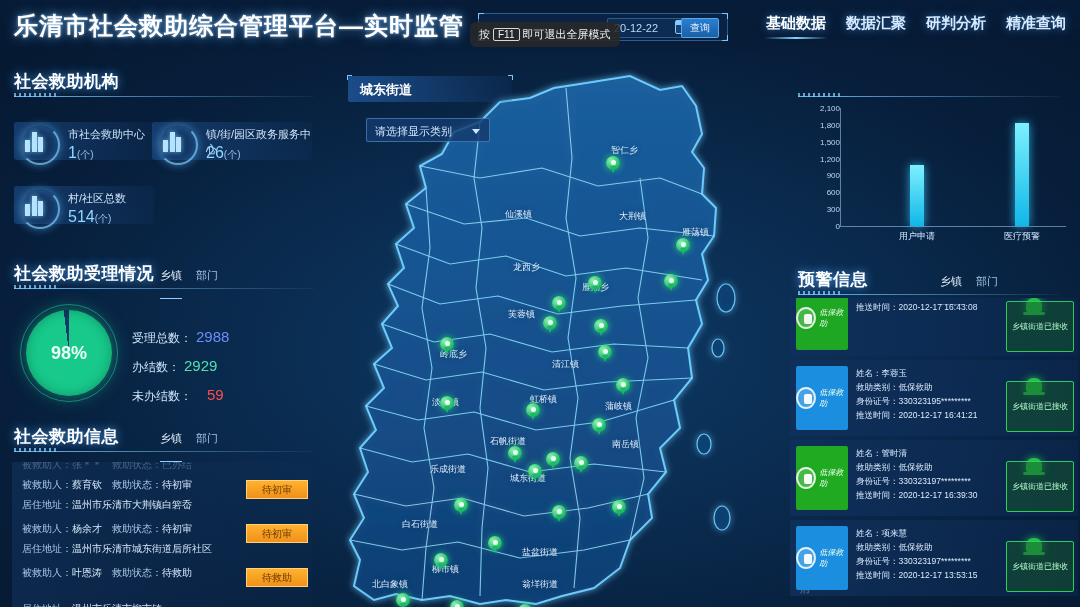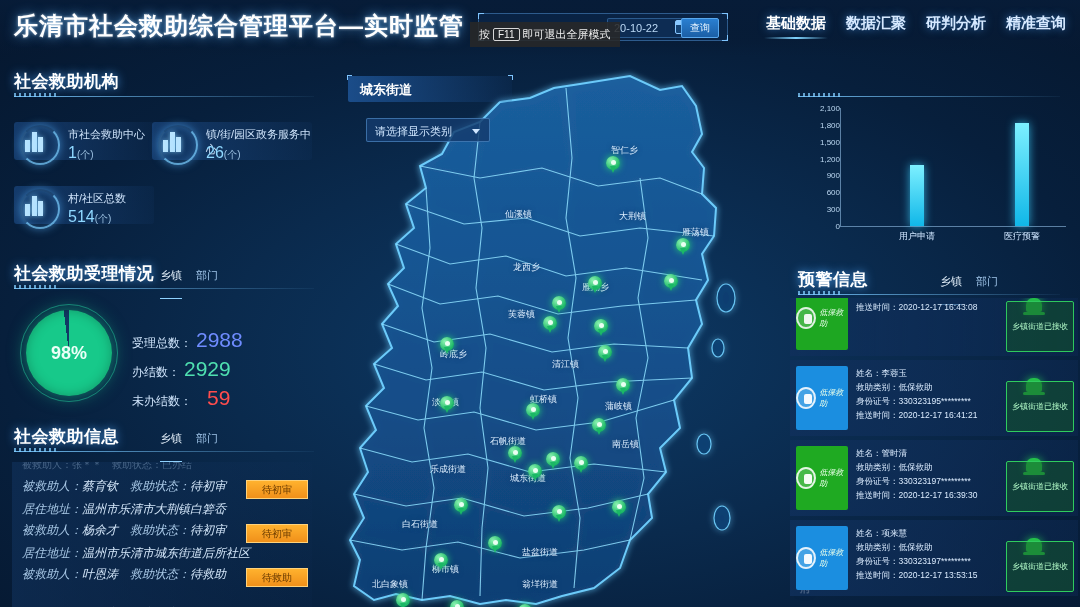--- a/index.html
+++ b/index.html
@@ -56,21 +56,21 @@
   .query-btn {
     position: absolute; right: 8px; top: 4px; width: 38px; height: 20px;
     background: linear-gradient(180deg, #2a7fd1, #1b5fa6);
     border: 1px solid #59a8ee; border-radius: 2px;
     color: #e6f4ff; font-size: 10px; text-align: center; line-height: 18px;
   }
   .tooltip {
     position: absolute; left: 470px; top: 22px;
     background: rgba(40,40,40,.88);
     color: #f0f0f0; font-size: 11px;
-    padding: 5px 9px; border-radius: 0; white-space: nowrap;
+    padding: 5px 9px; border-radius: 6px; white-space: nowrap;
     z-index: 60;
   }
   .tooltip .key {
     display: inline-block; border: 1px solid #d8d8d8; border-radius: 2px;
     padding: 0 4px; margin: 0 3px; font-size: 10px;
   }
   .nav { position: absolute; right: 14px; top: 14px; display: flex; gap: 20px; }
   .nav-item {
     position: relative; font-size: 15px; font-weight: bold; color: #d6e9ff;
     padding-bottom: 6px; text-shadow: 0 0 8px rgba(70,150,230,.7);
@@ -131,29 +131,29 @@
   }
   .donut::after {
     content: ""; position: absolute; inset: -6px; border-radius: 50%;
     border: 1px solid rgba(40,230,170,.45);
   }
   .donut-pct {
     position: absolute; inset: 0; display: flex; align-items: center; justify-content: center;
     font-size: 18px; font-weight: bold; color: #eafff7;
   }
   .accept-row { position: absolute; font-size: 12px; color: #cfe4fb; }
-  .accept-row b { font-weight: normal; font-size: 21px; margin-left: 4px; }
+  .accept-row b { font-weight: normal; font-size: 15px; margin-left: 4px; }
   
   .info-list {
     position: absolute; left: 12px; top: 462px; width: 300px; height: 145px;
     background: linear-gradient(90deg, rgba(18,52,96,.55), rgba(16,46,88,.12));
     overflow: hidden;
   }
   .info-row { position: absolute; left: 10px; width: 288px; height: 44px; }
-  .info-line { font-size: 12px; color: #d4e7fa; white-space: nowrap; font-style: italic; }
+  .info-line { font-size: 10px; color: #d4e7fa; white-space: nowrap; }
   .info-line .lbl { color: #a8c8e6; }
   .info-btn {
     position: absolute; right: 2px; top: 2px; width: 62px; height: 19px;
     background: linear-gradient(180deg, #ffb22e, #f0901a);
     border: 1px solid #ffd27a;
     color: #6b3b00; font-size: 10px; text-align: center; line-height: 17px;
   }
   .info-faded { position: absolute; left: 10px; top: -4px; font-size: 10px; color: rgba(180,210,240,.35); }
   
   .map { position: absolute; left: 330px; top: 48px; width: 420px; height: 559px; }
@@ -423,21 +423,21 @@
   </div>
 
   <div class="header">
     <div class="app-title">乐清市社会救助综合管理平台—实时监管</div>
 
     <div class="datebar">
       <span class="corner c-tl"></span>
       <span class="corner c-tr"></span>
       <span class="corner c-bl"></span>
       <span class="corner c-br"></span>
-      <div class="date-input">20-10-22</div>
+      <div class="date-input">20-12-22</div>
       <div class="cal-icon"></div>
       <div class="query-btn">查询</div>
     </div>
 
     <div class="tooltip">
       <span>按</span><span class="key">F11</span><span>即可退出全屏模式</span>
     </div>
 
     <div class="nav" id="nav-root">
         <div class="nav-item active">基础数据</div>

